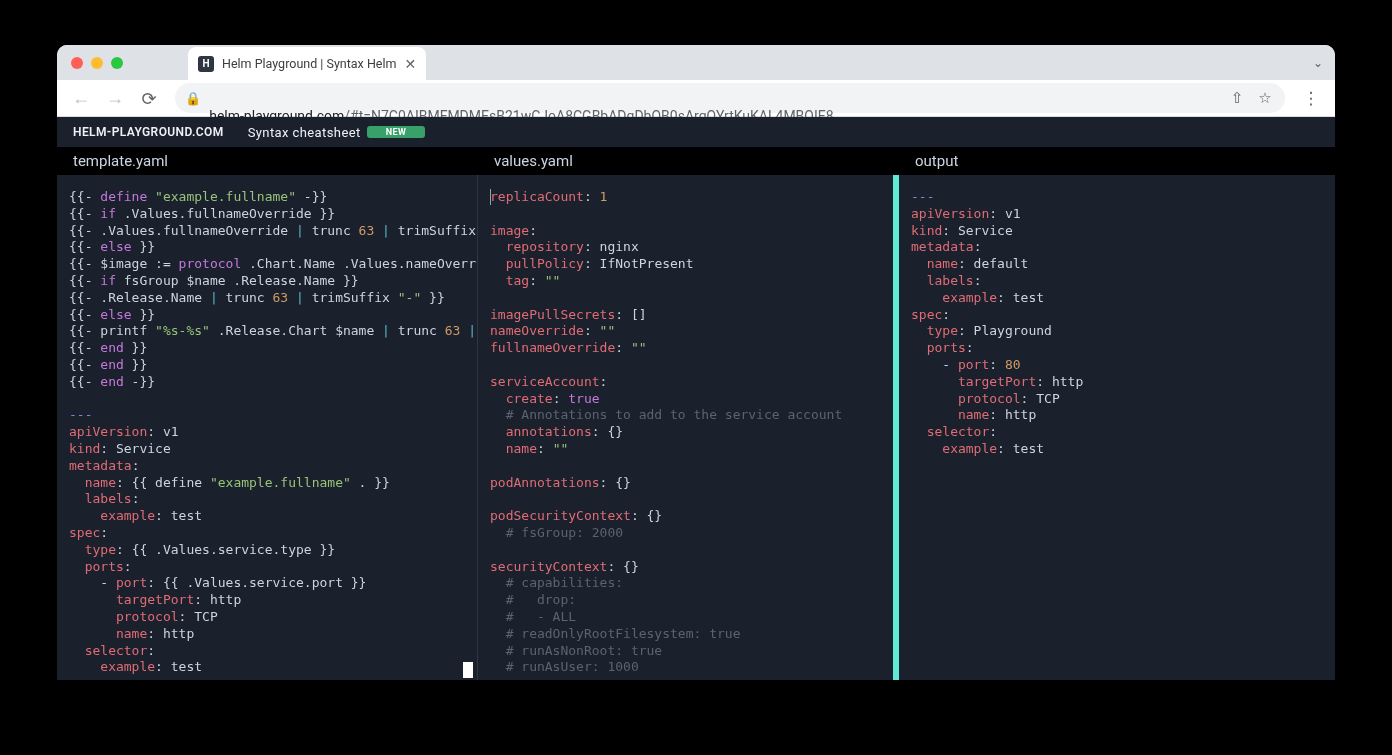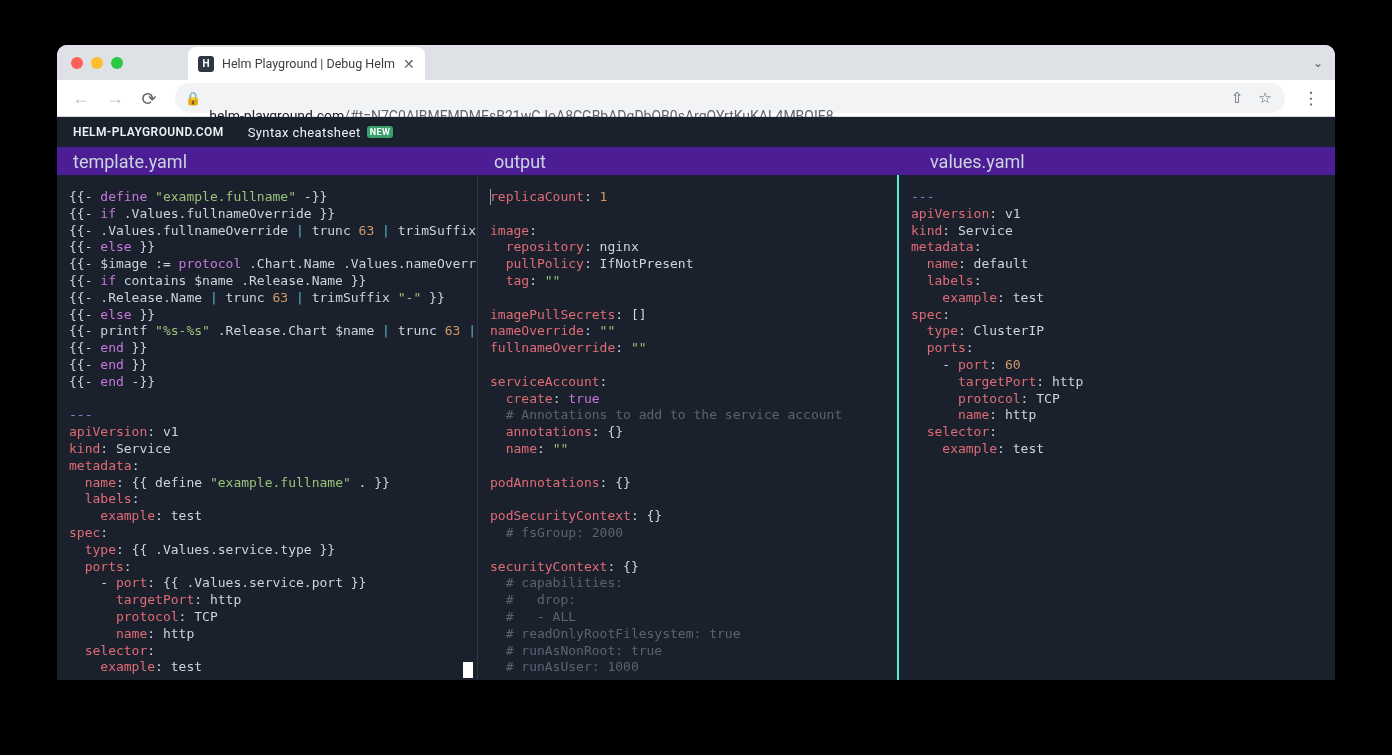--- a/index.html
+++ b/index.html
@@ -104,46 +104,46 @@
     gap:24px;
     font-size:12px;
     color:#edf2f7;
     font-weight:600;
     letter-spacing:0.4px;
   }
   .app-brand { text-transform:uppercase; }
   .cheat-link { font-weight:400; font-size:13px; display:flex; align-items:center; gap:6px;}
   .badge-new {
     background:#38a169; color:#fff; font-size:9px; font-weight:700;
-    padding:1px 3px; border-radius:3px; letter-spacing:0.5px;
+    padding:1px 19px; border-radius:3px; letter-spacing:0.5px;
   }
   .panels-header {
     height:28px;
-    background:#4c1d95;
-    display:flex;
-    font-size:18px;
+    background:#000000;
+    display:flex;
+    font-size:15px;
     color:#cbd5e0;
   }
   .panel-head { display:flex; align-items:center; padding:0 16px; }
   .w-template { width:421px; }
   .w-values { width:421px; }
   .w-output { flex:1; }
   .editors {
     flex:1;
     display:flex;
     overflow:hidden;
     background:#1a202c;
   }
   .editor {
     padding: 14px 10px 14px 12px;
     overflow:hidden;
     position:relative;
   }
   .editor.ed-template { width:421px; border-right:1px solid #2d3748;}
-  .editor.ed-values { width:421px; border-right:2px solid #5eead4;}
+  .editor.ed-values { width:421px; border-right:6px solid #5eead4;}
   .editor.ed-output { flex:1; }
   pre.code {
     font-family: "SF Mono", ui-monospace, Menlo, Consolas, monospace;
     font-size: 13px;
     line-height: 16.8px;
     white-space: pre;
     color:#cbd5e0;
   }
   
   .c-d  { color:#cbd5e0; }          
@@ -174,21 +174,21 @@
 
 <div class="browser-window">
   <div class="tab-bar">
     <div class="traffic-lights">
       <div class="light red"></div>
       <div class="light yellow"></div>
       <div class="light green"></div>
     </div>
     <div class="tab">
       <div class="favicon">H</div>
-      <span>Helm Playground | Debug Helm</span>
+      <span>Helm Playground | Syntax Helm</span>
       <span class="tab-close">✕</span>
     </div>
     <span class="dropdown-caret">⌄</span>
   </div>
 
   <div class="toolbar">
     <div class="nav-btn disabled">←</div>
     <div class="nav-btn disabled">→</div>
     <div class="nav-btn">⟳</div>
     <div class="url-bar">
@@ -206,32 +206,32 @@
     <div class="app-header">
       <span class="app-brand">HELM-PLAYGROUND.COM</span>
       <span class="cheat-link">
         <span>Syntax cheatsheet</span>
         <span class="badge-new">NEW</span>
       </span>
     </div>
 
     <div class="panels-header">
       <div class="panel-head w-template">template.yaml</div>
+      <div class="panel-head w-values">values.yaml</div>
       <div class="panel-head w-output">output</div>
-      <div class="panel-head w-values">values.yaml</div>
     </div>
 
     <div class="editors">
       <div class="editor ed-template">
         <pre class="code" id="code-template"><span class="c-m">{{- </span><span class="c-b">define</span><span class="c-d"> </span><span class="c-s">"example.fullname"</span><span class="c-m"> -}}</span>
 <span class="c-m">{{- </span><span class="c-b">if</span><span class="c-d"> .Values.fullnameOverride </span><span class="c-m">}}</span>
 <span class="c-m">{{- </span><span class="c-d">.Values.fullnameOverride </span><span class="c-p">|</span><span class="c-d"> trunc </span><span class="c-n">63</span><span class="c-d"> </span><span class="c-p">|</span><span class="c-d"> trimSuffix </span>
 <span class="c-m">{{- </span><span class="c-b">else</span><span class="c-m"> }}</span>
 <span class="c-m">{{- </span><span class="c-d">$image := </span><span class="c-b">protocol</span><span class="c-d"> .Chart.Name .Values.nameOverride </span>
-<span class="c-m">{{- </span><span class="c-b">if</span><span class="c-d"> contains $name .Release.Name </span><span class="c-m">}}</span>
+<span class="c-m">{{- </span><span class="c-b">if</span><span class="c-d"> fsGroup $name .Release.Name </span><span class="c-m">}}</span>
 <span class="c-m">{{- </span><span class="c-d">.Release.Name </span><span class="c-p">|</span><span class="c-d"> trunc </span><span class="c-n">63</span><span class="c-d"> </span><span class="c-p">|</span><span class="c-d"> trimSuffix </span><span class="c-s">"-"</span><span class="c-m"> }}</span>
 <span class="c-m">{{- </span><span class="c-b">else</span><span class="c-m"> }}</span>
 <span class="c-m">{{- </span><span class="c-d">printf </span><span class="c-s">"%s-%s"</span><span class="c-d"> .Release.Chart $name </span><span class="c-p">|</span><span class="c-d"> trunc </span><span class="c-n">63</span><span class="c-d"> </span><span class="c-p">|</span><span class="c-d"> trimS</span>
 <span class="c-m">{{- </span><span class="c-b">end</span><span class="c-m"> }}</span>
 <span class="c-m">{{- </span><span class="c-b">end</span><span class="c-m"> }}</span>
 <span class="c-m">{{- </span><span class="c-b">end</span><span class="c-m"> -}}</span>
 <span class="c-d"></span>
 <span class="c-y">---</span>
 <span class="c-k">apiVersion</span><span class="c-d">: v1</span>
 <span class="c-k">kind</span><span class="c-d">: Service</span>
@@ -284,23 +284,23 @@
       </div>
       <div class="editor ed-output">
         <pre class="code" id="code-output"><span class="c-y">---</span>
 <span class="c-k">apiVersion</span><span class="c-d">: v1</span>
 <span class="c-k">kind</span><span class="c-d">: Service</span>
 <span class="c-k">metadata</span><span class="c-d">:</span>
 <span class="c-d">  </span><span class="c-k">name</span><span class="c-d">: default</span>
 <span class="c-d">  </span><span class="c-k">labels</span><span class="c-d">:</span>
 <span class="c-d">    </span><span class="c-k">example</span><span class="c-d">: test</span>
 <span class="c-k">spec</span><span class="c-d">:</span>
-<span class="c-d">  </span><span class="c-k">type</span><span class="c-d">: ClusterIP</span>
+<span class="c-d">  </span><span class="c-k">type</span><span class="c-d">: Playground</span>
 <span class="c-d">  </span><span class="c-k">ports</span><span class="c-d">:</span>
-<span class="c-d">    - </span><span class="c-k">port</span><span class="c-d">: </span><span class="c-n">60</span>
+<span class="c-d">    - </span><span class="c-k">port</span><span class="c-d">: </span><span class="c-n">80</span>
 <span class="c-d">      </span><span class="c-k">targetPort</span><span class="c-d">: http</span>
 <span class="c-d">      </span><span class="c-k">protocol</span><span class="c-d">: TCP</span>
 <span class="c-d">      </span><span class="c-k">name</span><span class="c-d">: http</span>
 <span class="c-d">  </span><span class="c-k">selector</span><span class="c-d">:</span>
 <span class="c-d">    </span><span class="c-k">example</span><span class="c-d">: test</span></pre>
       </div>
     </div>
   </div>
 </div>
 

